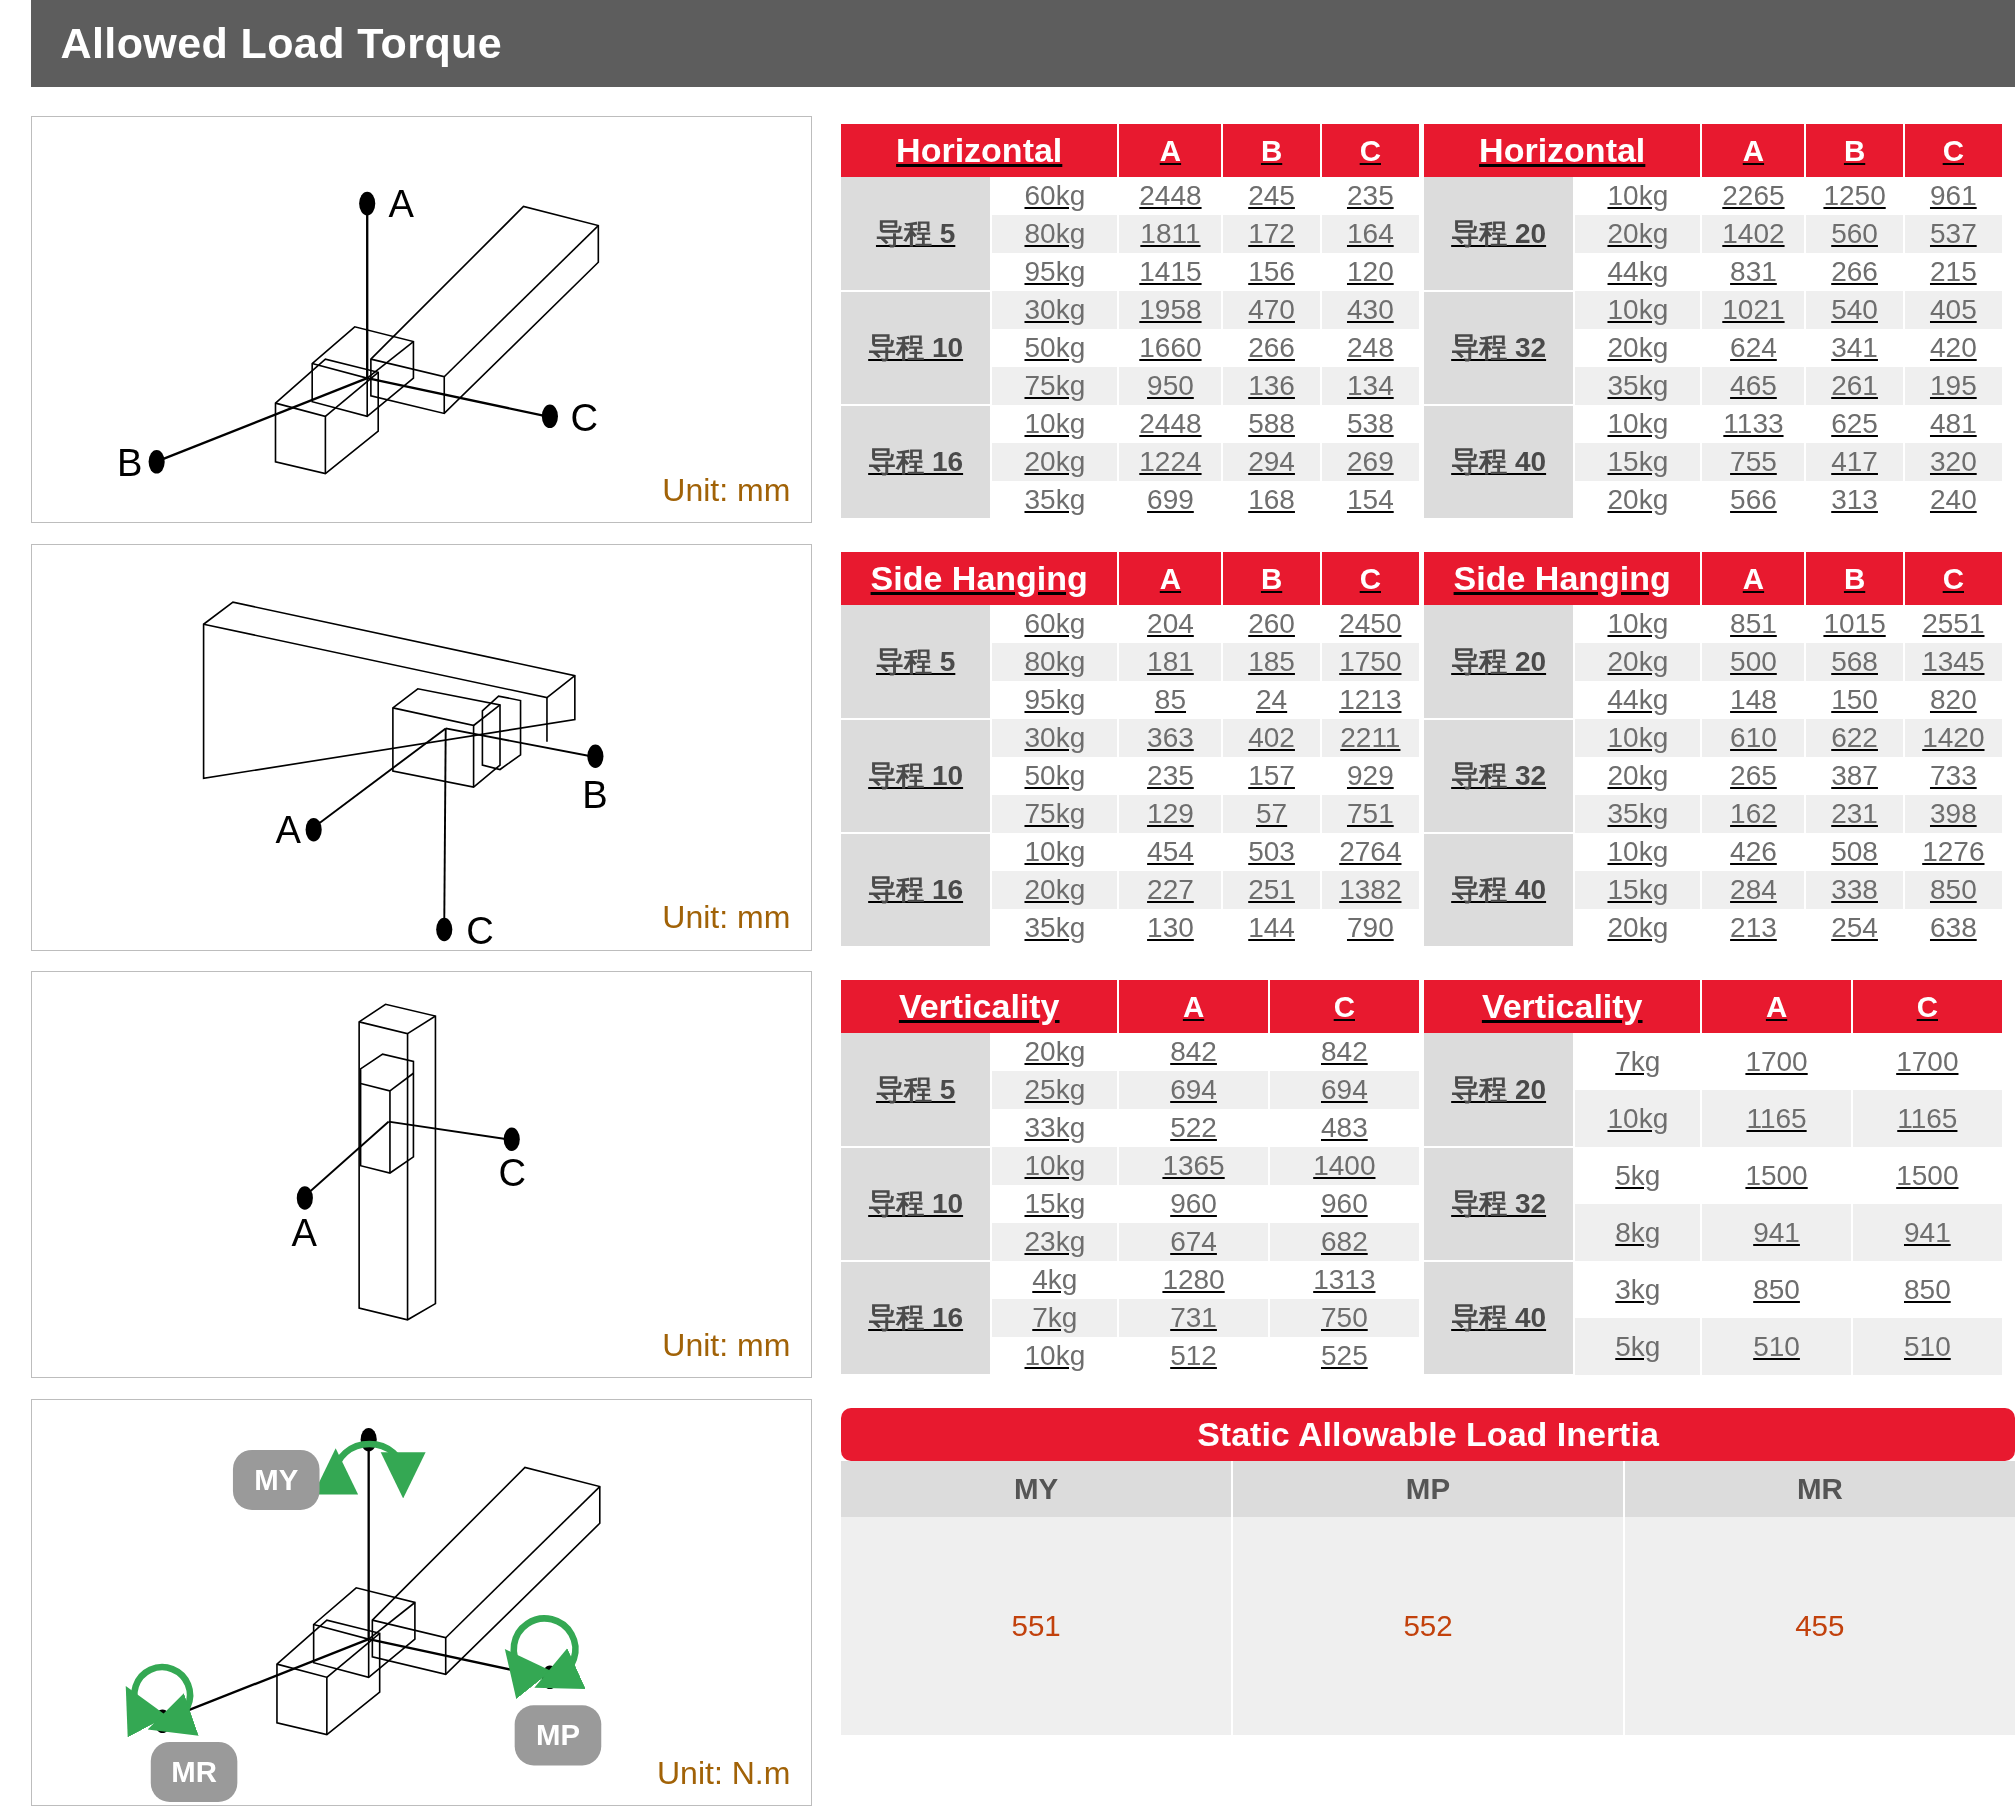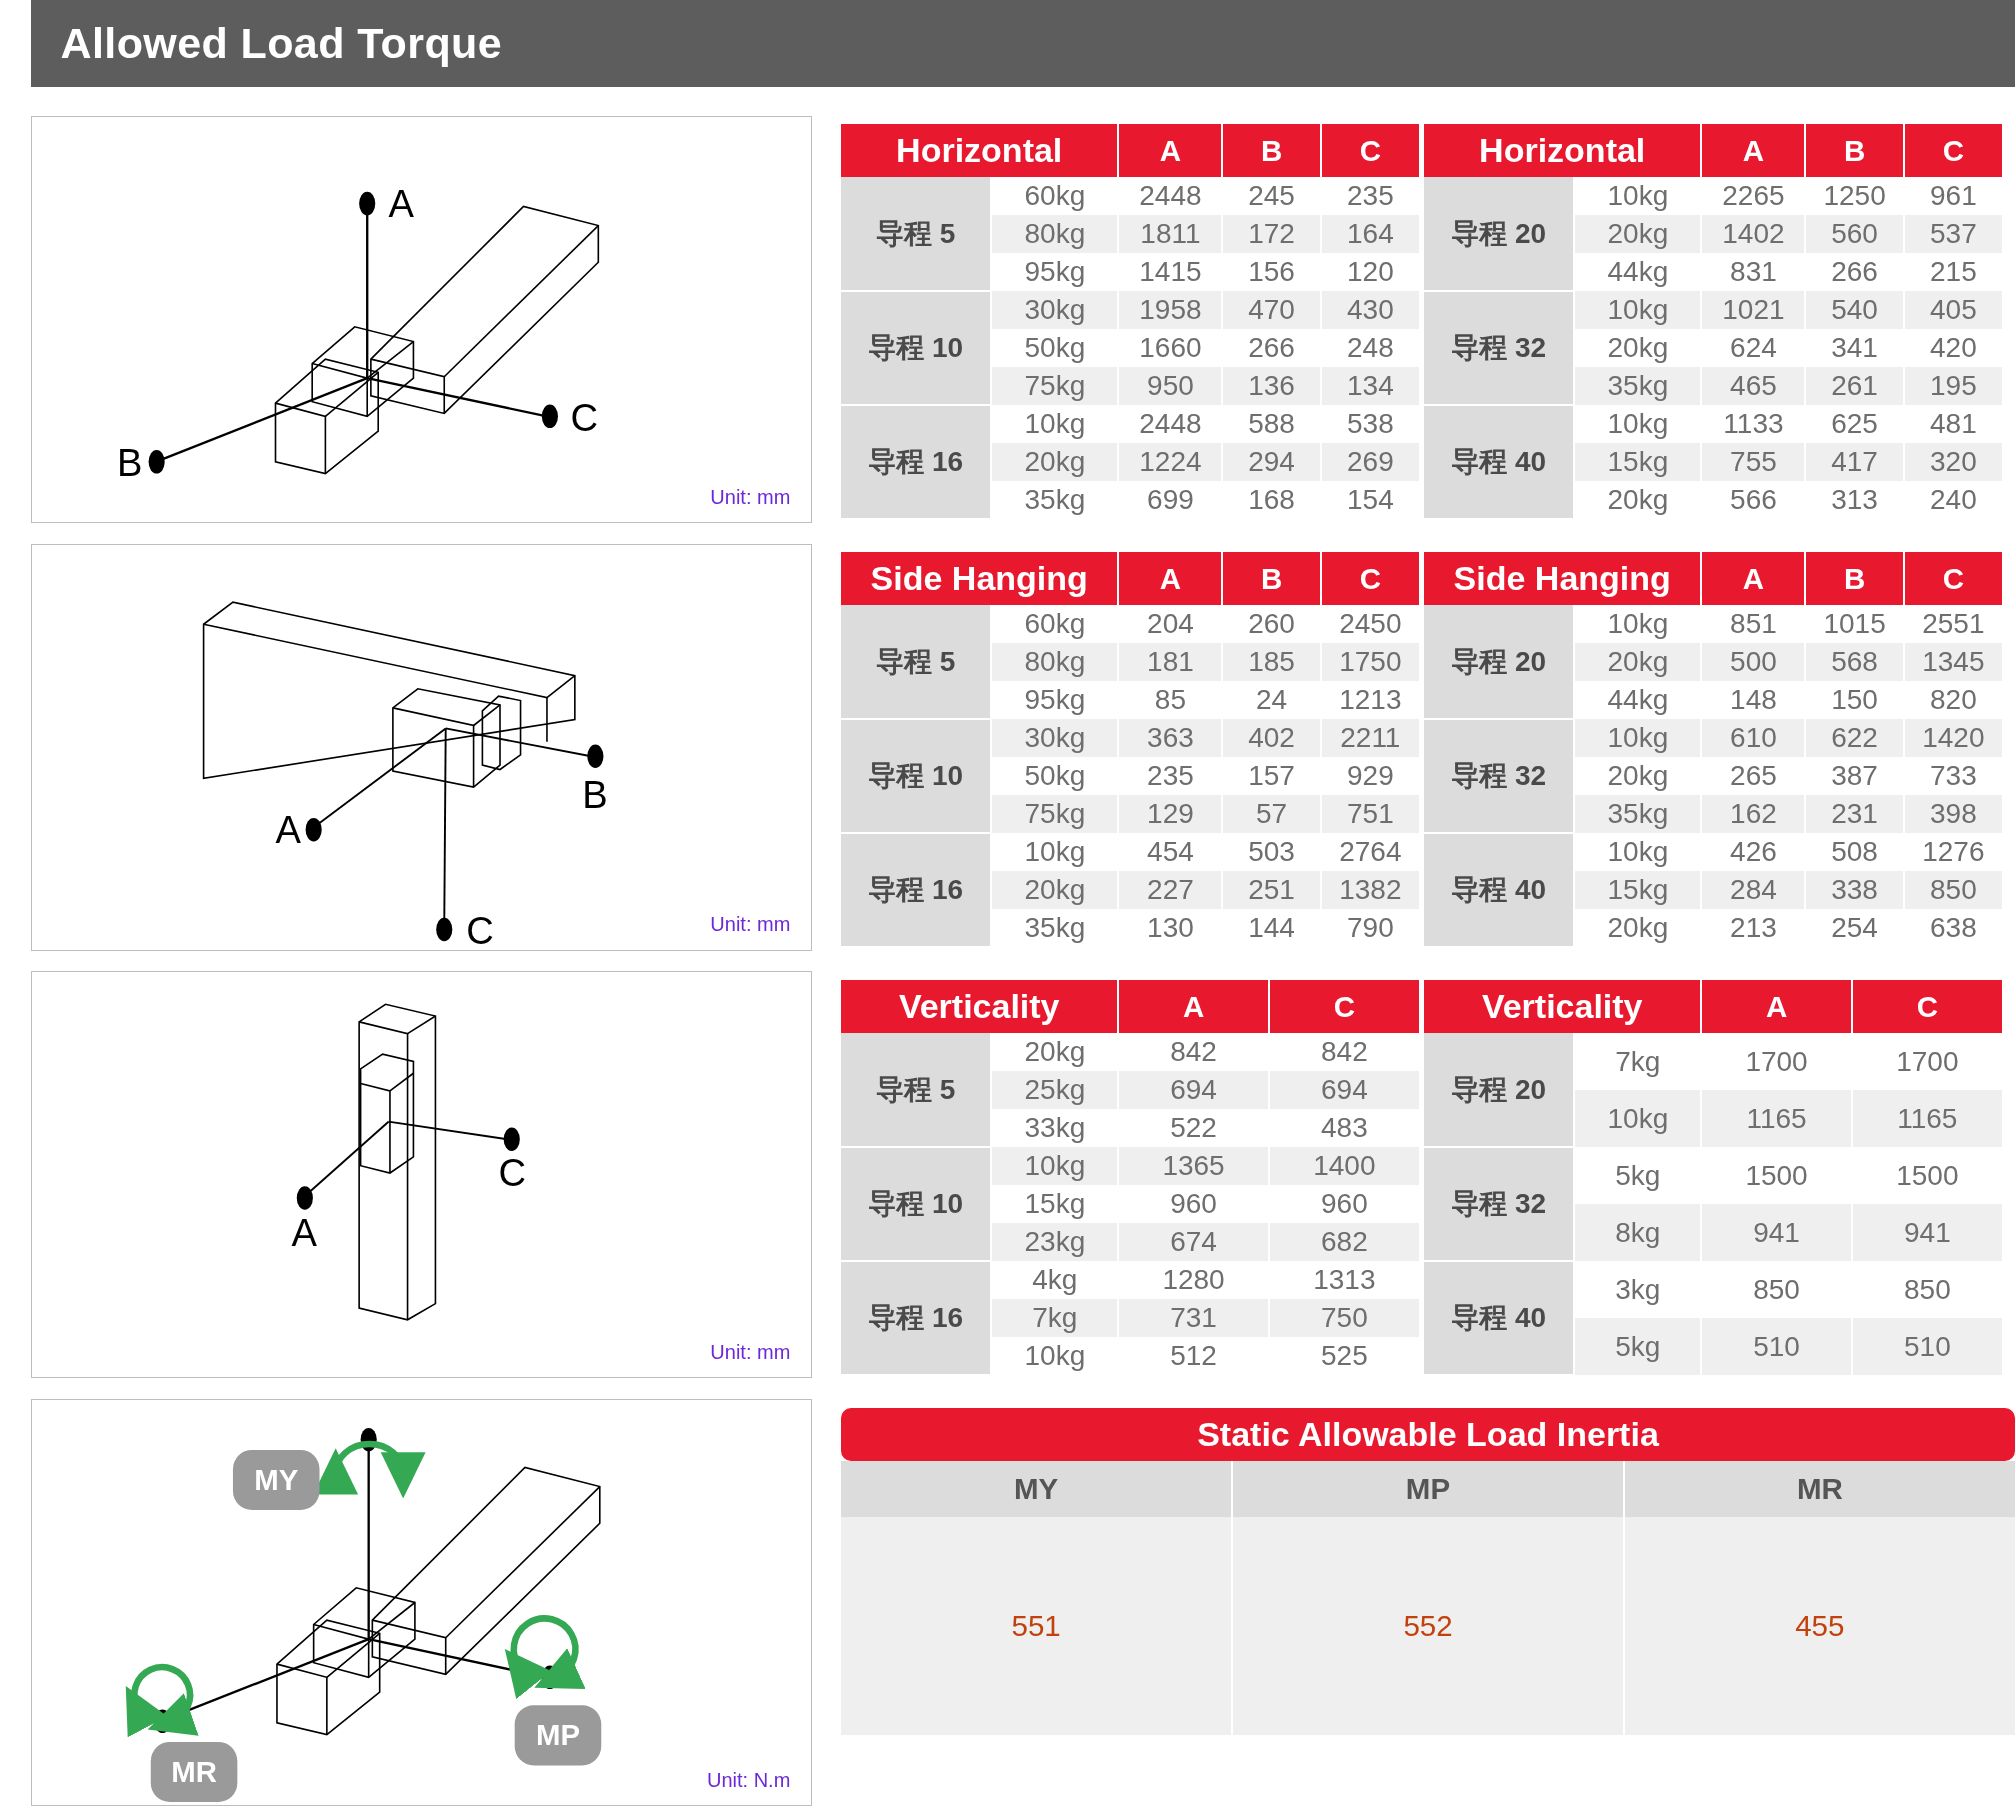--- a/index.html
+++ b/index.html
@@ -36,26 +36,26 @@
   .panel {
     border: 1.5px solid #bdbdbd;
     background: #ffffff;
     position: relative;
     height: 407px;
     margin-bottom: 20.7px;
   }
   .panel svg { display:block; width: 100%; height: 100%; }
   .unit-label {
     position: absolute; right: 20.7px; bottom: 13.3px;
-    font-size: 20px; color: #6d28d9;
+    font-size: 32px; color: #a16207;
     font-family: "Liberation Sans", sans-serif;
   }
 
   
-  .table-row-pair { display: flex; gap: 5px; margin-bottom: 32px; }
+  .table-row-pair { display: flex; gap: 5px; margin-bottom: 32px; text-decoration: underline; }
   .tbl { width: 578px; border-collapse: collapse; table-layout: fixed; }
   .tbl.wide { width: 1174px; }
 
   .tbl th.red-title {
     background: #e8192f; color: #fff;
     font-size: 34px; font-weight: 700; text-align: center;
     height: 53px; padding: 0; border-right: 2.2px solid #ffffff;
     font-family: "Liberation Sans", sans-serif;
   }
   .tbl th.red-col {

